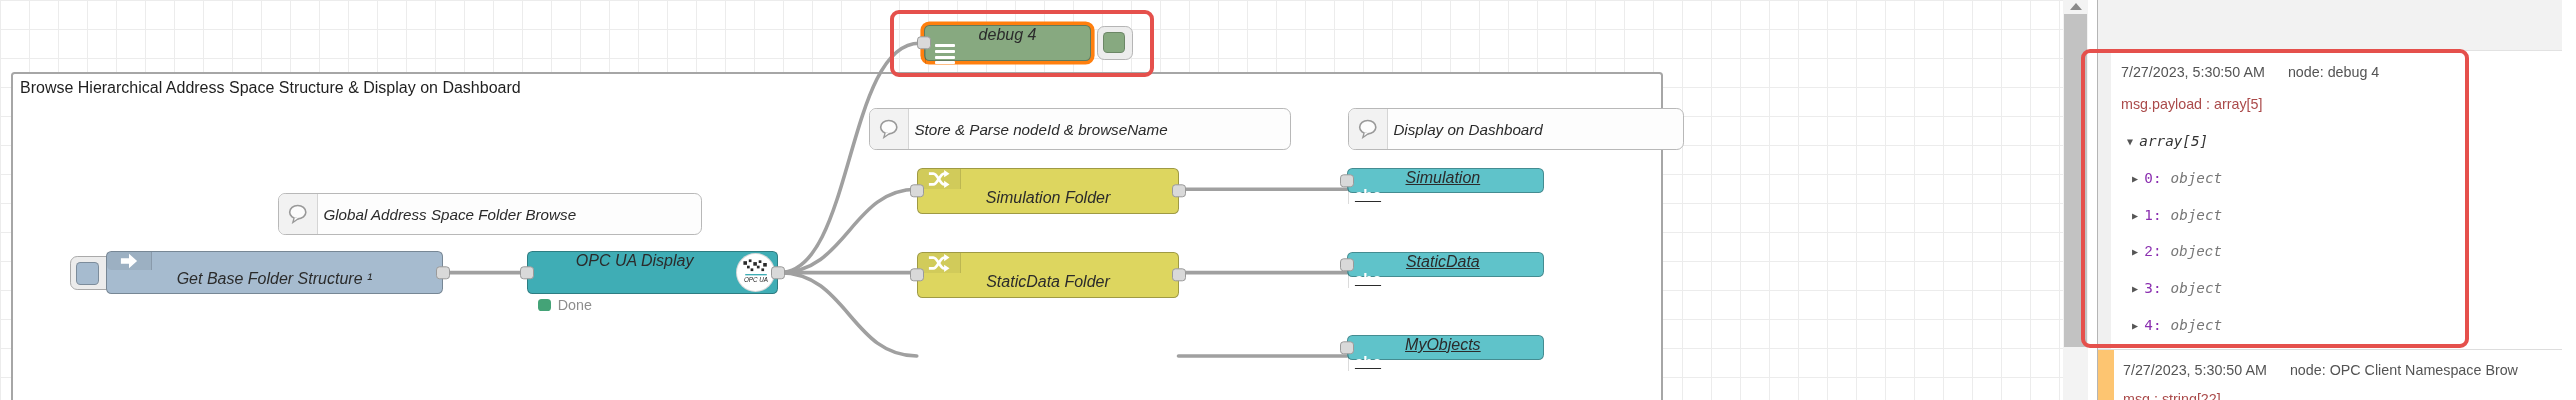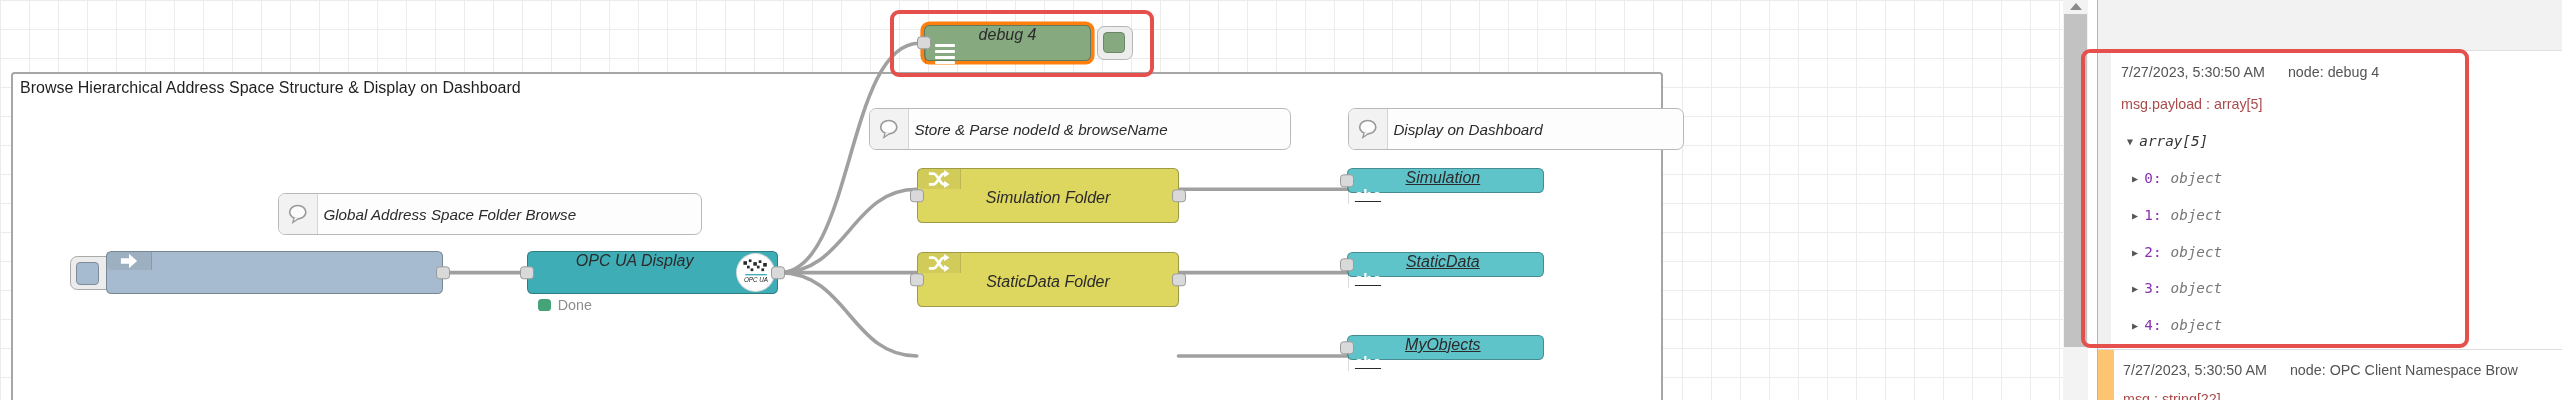--- a/index.html
+++ b/index.html
@@ -73,21 +73,21 @@
   .hamburger i { display:block; width:20px; height:3.1px; background:#fff; border-radius:0.9px; }
   .debug-toggle-outer {
     position:absolute; left:1097px; top:26px; width:36px; height:34px;
     background:#ededed; border:1.3px solid #b5b5b5; border-radius:7.2px;
   }
   .debug-toggle {
     position:absolute; left:5.4px; top:4.5px; width:21.5px; height:21.5px;
     background:#87a980; border:1.3px solid rgba(0,0,0,0.2); border-radius:4.5px;
   }
 
-  .node-switch { width:262px; height:55px; background:#ddd65f; left:917px; }
+  .node-switch { width:262px; height:46px; background:#ddd65f; left:917px; }
   .switch-icon { width:43px; background:rgba(0,0,0,0.05); border-right:0.9px solid rgba(0,0,0,0.1); border-radius:4.5px 0 0 4.5px; }
 
   .node-text { width:197px; height:25px; background:#5fc3ca; left:1347px;text-decoration:underline; }
   .node-text .label { text-align:right; padding-right:12.5px; }
   .abc { font-style:normal; font-weight:bold; font-size:15.2px; color:#fff; border-bottom:1.8px solid #fff; line-height:1.05; }
 
   .row-1 { top:168px; } .row-2 { top:252px; } .row-3 { top:335px; }
 
   .comment {
     position:absolute; height:42px; display:flex; align-items:center;
@@ -181,20 +181,21 @@
 
     <div class="inject-button-outer">
       <div class="inject-button"></div>
     </div>
     <div class="node node-inject">
       <span class="icon-cell icon-left">
         <svg width="20" height="18" viewBox="0 0 22 20">
             <path d="M2 7 h9 v-5 l9 8 -9 8 v-5 h-9 z" fill="#fff"></path>
           </svg>
       </span>
+      <span class="label">Get Base Folder Structure ¹</span>
       <span class="port out"></span>
     </div>
 
     <div class="node node-opcua">
       <span class="label" style="padding-right:43px;">OPC UA Display</span>
       <span class="opcua-badge">
         <svg width="36" height="36" viewBox="0 0 40 40" style="font-size:18px">
           <rect x="6" y="8" width="4" height="4" fill="#2a2a2a"></rect>
             <rect x="12" y="6" width="3" height="3" fill="#2a2a2a"></rect>
           <rect x="17" y="9" width="4" height="4" fill="#2a2a2a"></rect>
@@ -304,21 +305,21 @@
 
       <div class="tree-row" style="left:29px; top:82px;">
         <span class="twisty">▼</span><span class="troot">array[5]</span>
       </div>
       <div class="tree-row" style="left:34px; top:119px;">
         <span class="twisty">▶</span><span class="tkey">0:</span><span class="ttype">object</span>
       </div>
       <div class="tree-row" style="left:34px; top:156px;">
         <span class="twisty">▶</span><span class="tkey">1:</span><span class="ttype">object</span>
       </div>
-      <div class="tree-row" style="left:34px; top:193px;">
+      <div class="tree-row" style="left:34px; top:193px;font-family:Liberation Mono, monospace;">
         <span class="twisty">▶</span><span class="tkey">2:</span><span class="ttype">object</span>
       </div>
       <div class="tree-row" style="left:34px; top:229px;">
         <span class="twisty">▶</span><span class="tkey">3:</span><span class="ttype">object</span>
       </div>
       <div class="tree-row" style="left:34px; top:266px;">
         <span class="twisty">▶</span><span class="tkey">4:</span><span class="ttype">object</span>
       </div>
     </div>
 

